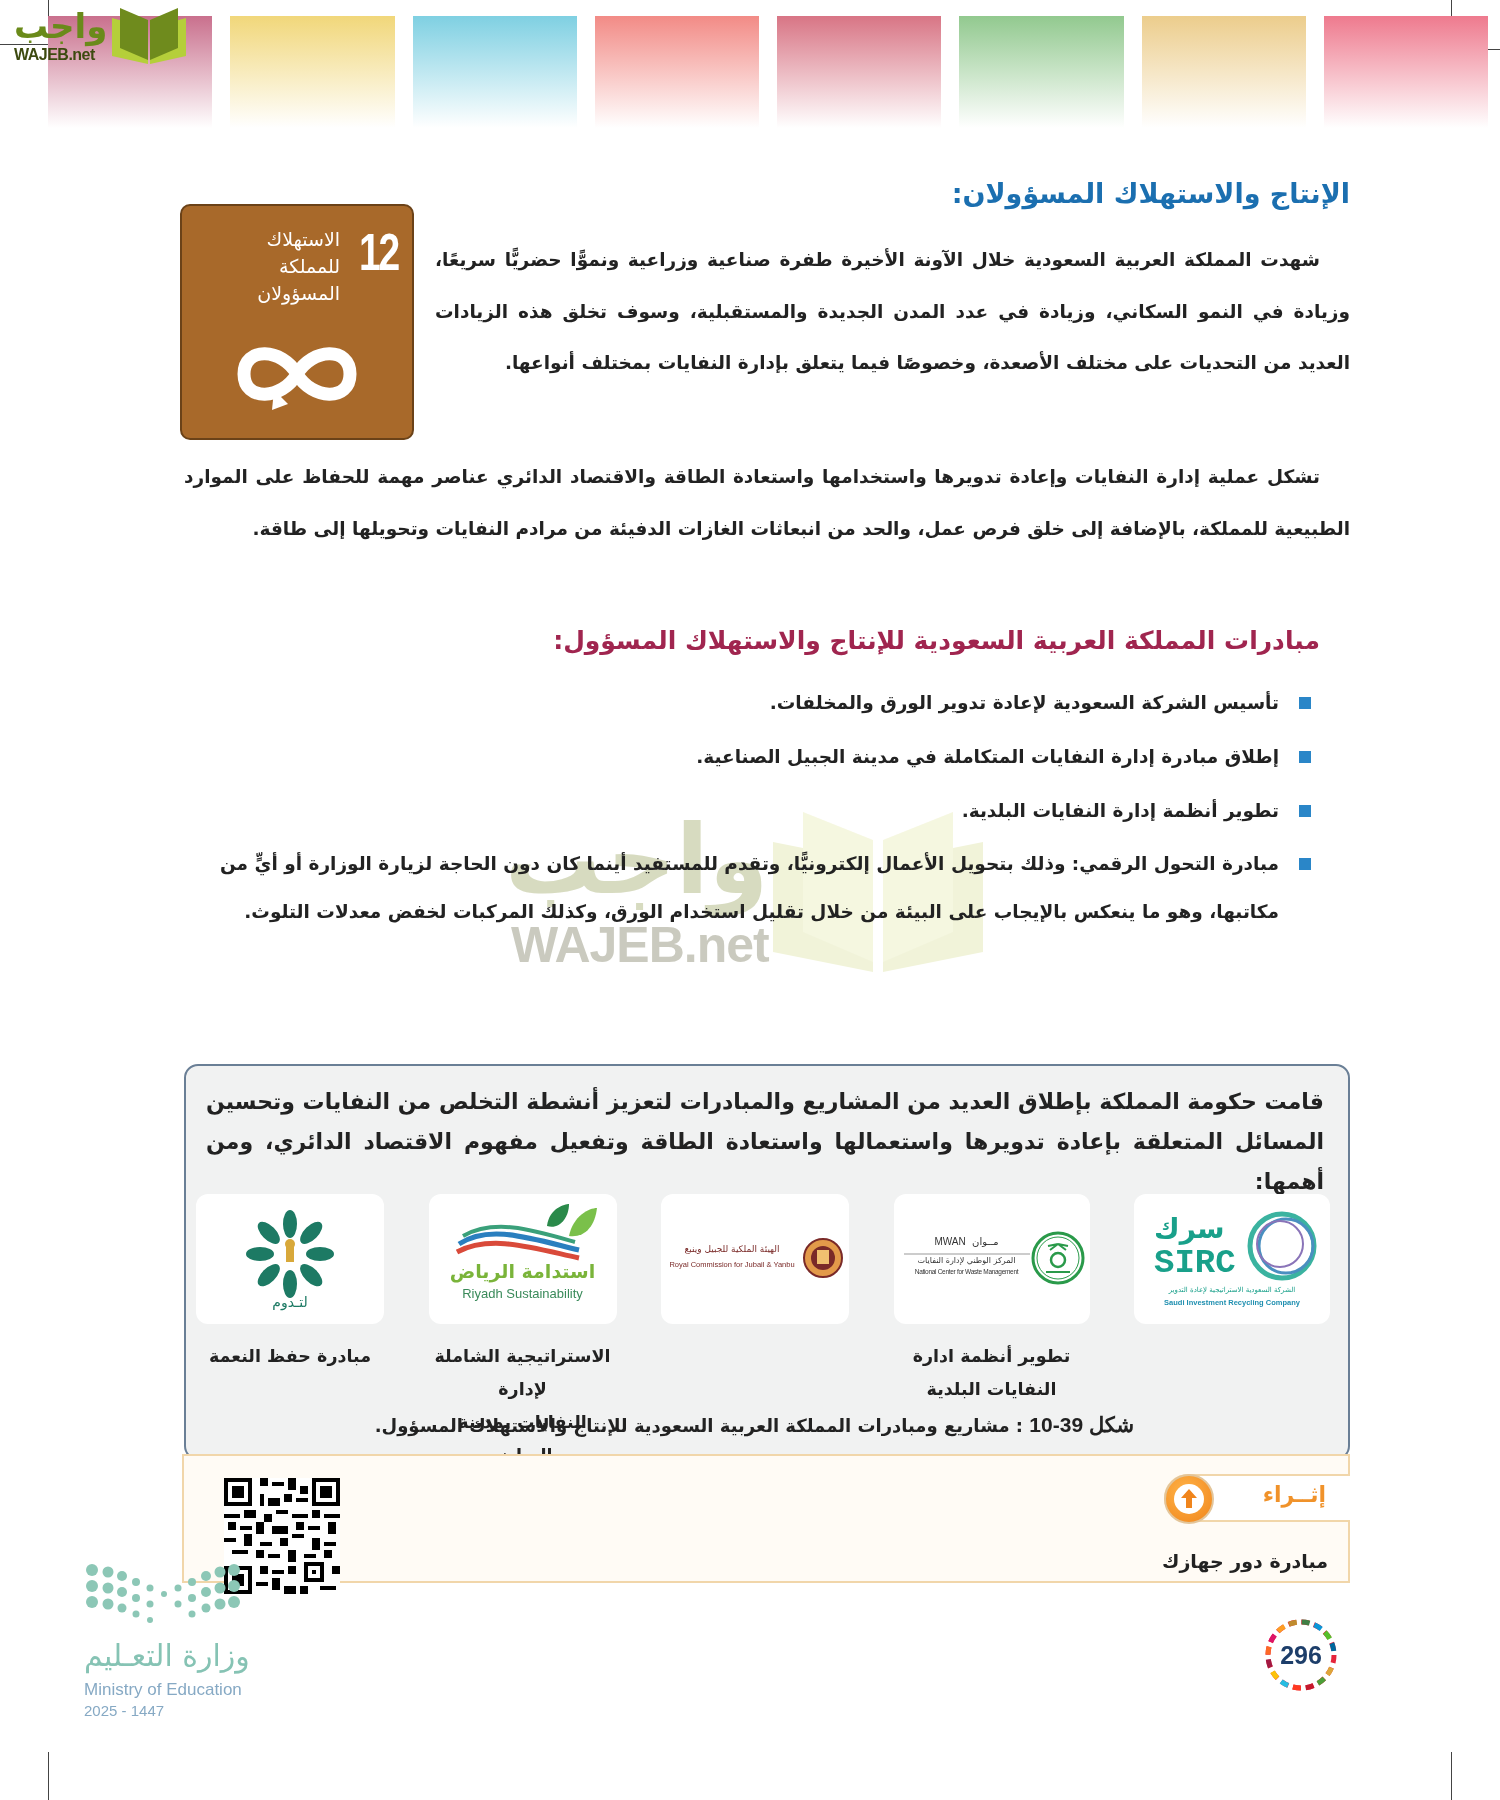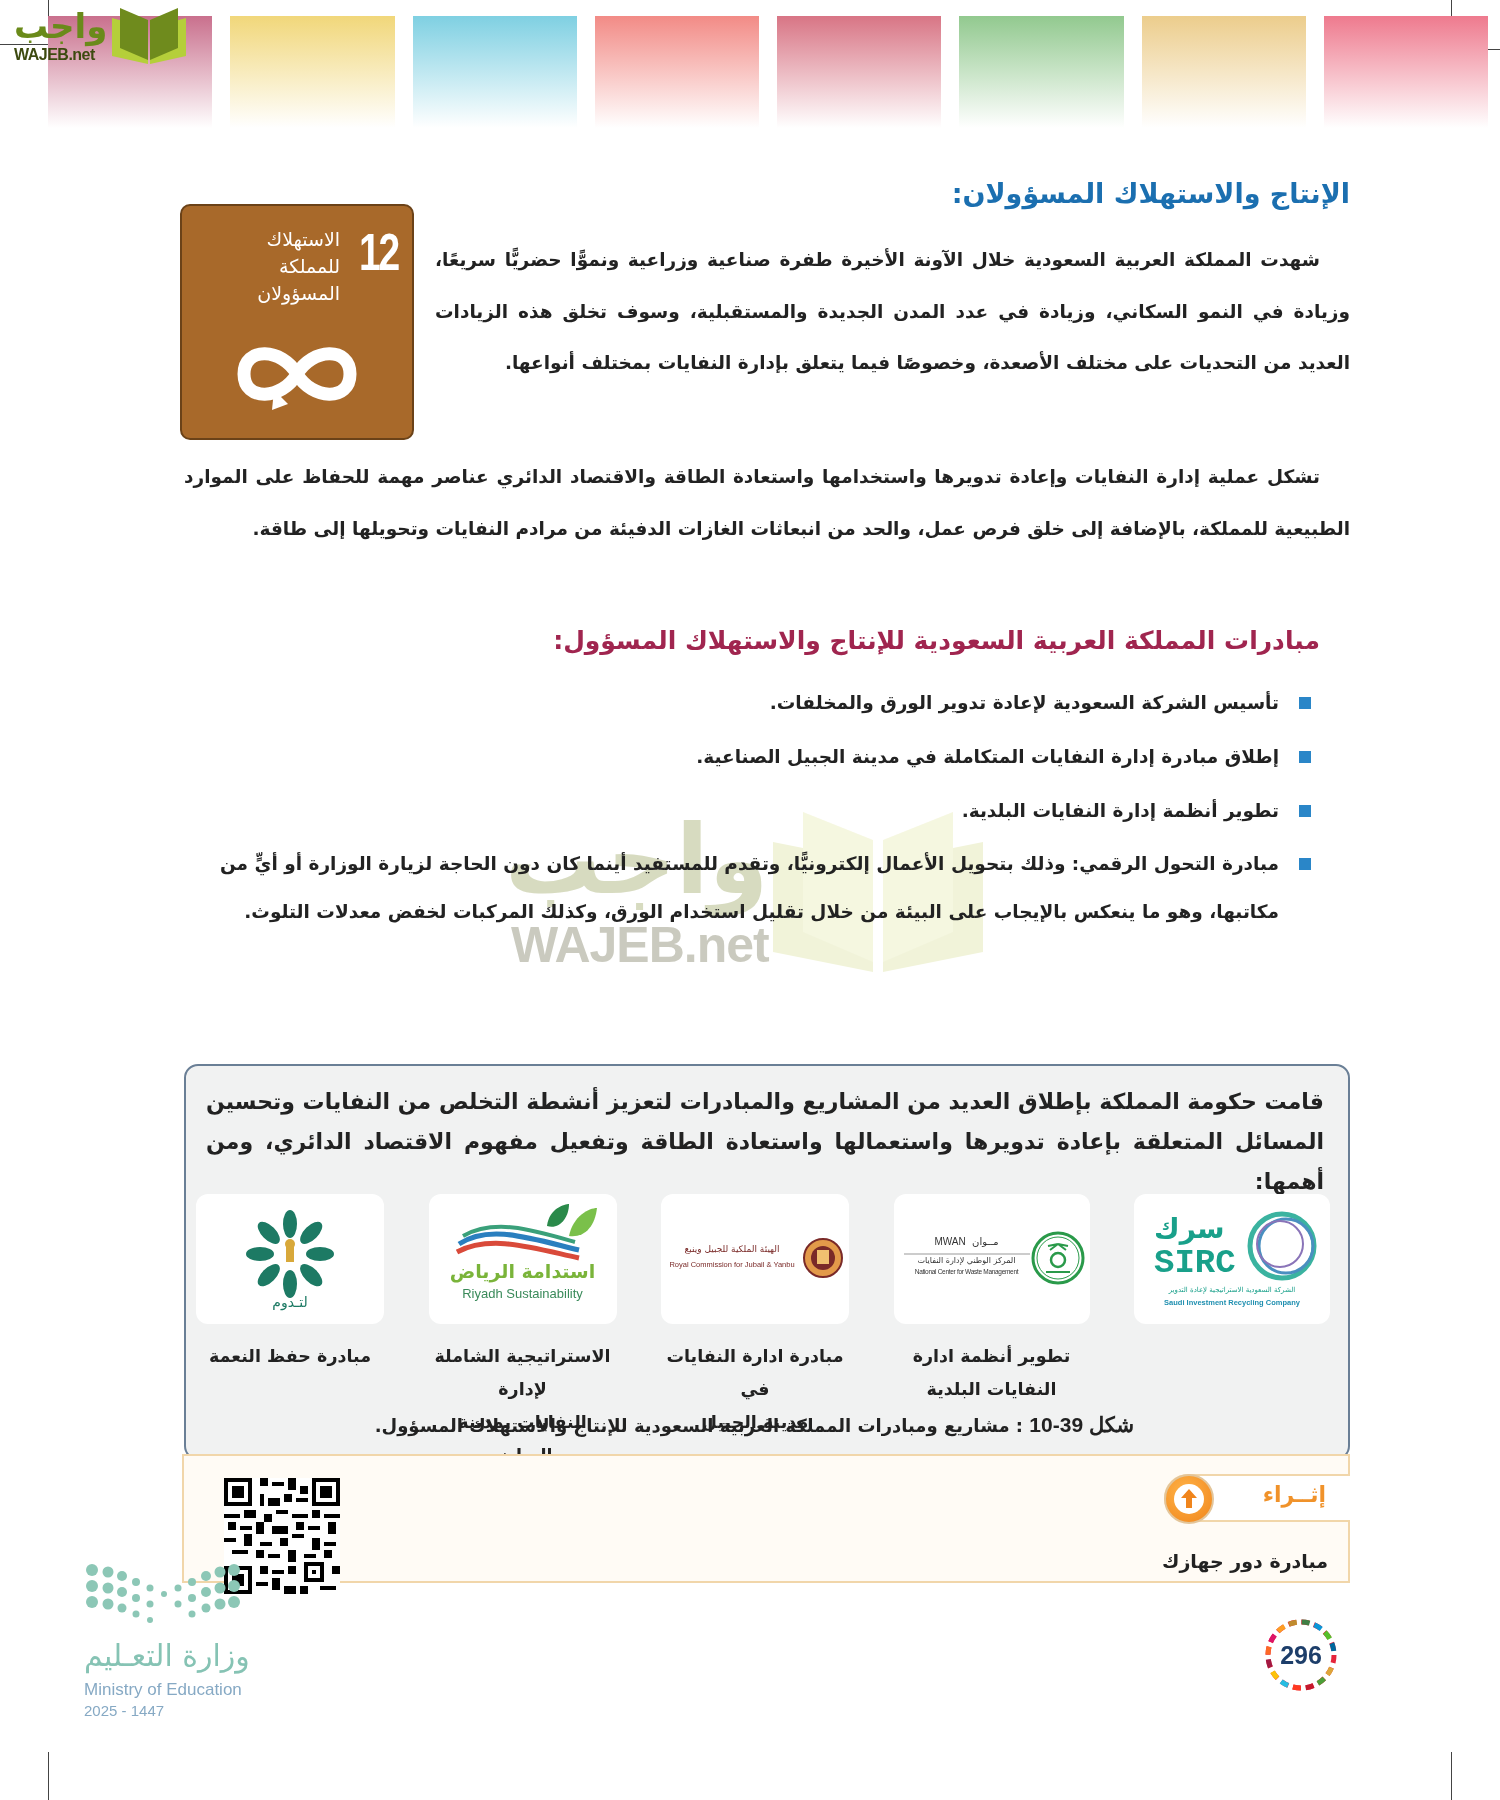--- a/index.html
+++ b/index.html
@@ -192,24 +192,20 @@
 
     <div class="card">
       <div class="card-logo">
         <svg width="188" height="130" viewBox="0 0 188 130">
           <circle cx="162" cy="64" r="19" fill="#e39a4a" stroke="#7a2a28" stroke-width="2"></circle>
           <circle cx="162" cy="64" r="12" fill="#7a2a28"></circle>
           <rect x="156" y="56" width="12" height="14" fill="#f0c070"></rect>
         </svg>
         <div style="position:absolute;left:4px;top:50px;width:134px;font-size:9px;color:#7a2a28;direction:rtl;text-align:center;">الهيئة الملكية للجبيل وينبع</div>
         <div style="position:absolute;left:2px;top:66px;width:138px;font-family:'Liberation Sans',sans-serif;font-size:7.5px;color:#7a2a28;text-align:center;">Royal Commission for Jubail &amp; Yanbu</div>
-      </div>
-      <div class="card-label">
-        <div>مبادرة ادارة النفايات في</div>
-        <div>مدينة الجبيل</div>
       </div>
     </div>
 
     <div class="card">
       <div class="card-logo">
         <svg width="188" height="130" viewBox="0 0 188 130">
           <path d="M30,50 C60,30 100,44 150,56" stroke="#2a7fbf" stroke-width="5" fill="none"></path>
           <path d="M28,58 C62,40 104,54 150,64" stroke="#d94a3a" stroke-width="5" fill="none"></path>
           <path d="M34,42 C66,24 104,36 146,48" stroke="#3aa07a" stroke-width="4" fill="none"></path>
           <path d="M118,32 C120,14 136,10 140,10 C140,24 130,36 118,32 Z" fill="#2a8a4a"></path>

